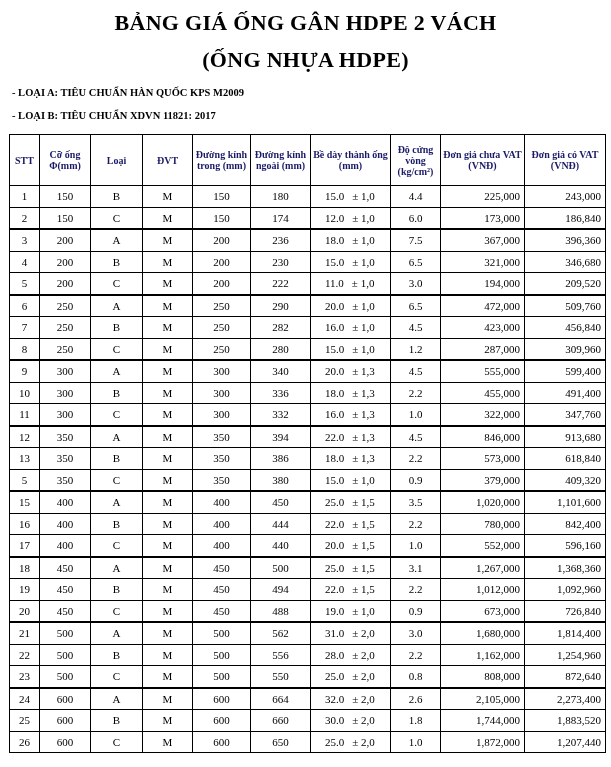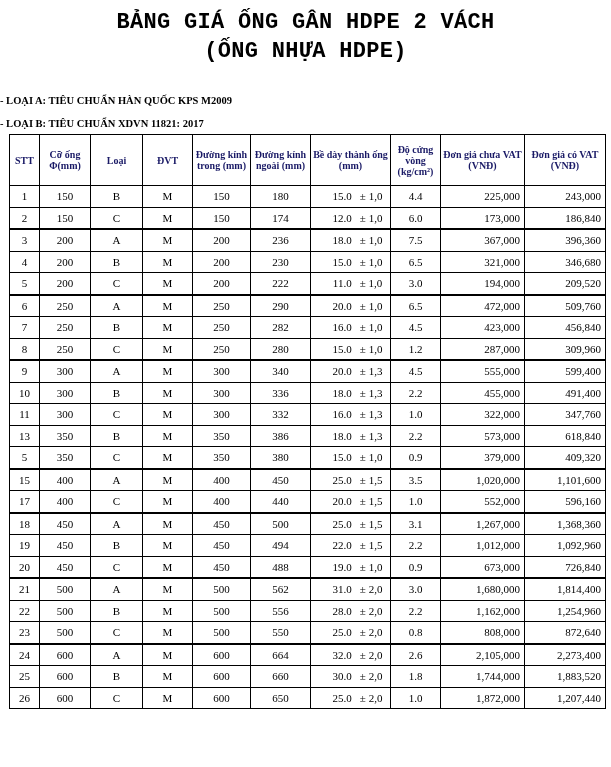--- a/index.html
+++ b/index.html
@@ -1,27 +1,27 @@
 <!DOCTYPE html>
 <html><head>
 <meta charset="utf-8">
 <style>
   html, body { margin: 0; padding: 0; background: #ffffff; }
   body { width: 611px; height: 767px; overflow: hidden; font-family: "Liberation Serif", serif; color: #000; }
-  .title { text-align: center; font-weight: bold; font-size: 22px; line-height: 25px; margin-top: 10px; letter-spacing: 0.3px; font-family: Liberation Mono, monospace; }
-  .title.l2 { margin-top: 4px; }
-  .notes { margin-top: 30px; }
+  .title { text-align: center; font-weight: bold; font-size: 22px; line-height: 25px; margin-top: 10px; letter-spacing: 0.3px; }
+  .title.l2 { margin-top: 12px; }
+  .notes { margin-top: 14px; padding-left: 12px; }
   .note { font-size: 10.5px; font-weight: bold; height: 23px; line-height: 14px; }
   table { border-collapse: collapse; position: absolute; left: 9px; top: 134px; width: 596px; table-layout: fixed; }
   th, td { border: 1px solid #000; padding: 0; font-size: 11px; text-align: center; }
   th { font-weight: bold; font-size: 10px; line-height: 11px; height: 50px; color: #1a1a66; }
   td { height: 20.5px; }
   tr.grp-start td { border-top: 2px solid #000; }
   td.num { text-align: right; padding-right: 4px; margin-top: 40px; }
-  td.thk { text-align: center; padding-left: 14px; white-space: pre; margin-top: 24px; }
+  td.thk { text-align: left; padding-left: 14px; white-space: pre; margin-top: 24px; }
   td.thk .tol { display: inline-block; margin-left: 8px; }
 </style>
 </head>
 <body>
 
 <div>
   <div class="title">BẢNG GIÁ ỐNG GÂN HDPE 2 VÁCH</div>
   <div class="title l2">(ỐNG NHỰA HDPE)</div>
 
   <div class="notes">
@@ -182,20 +182,32 @@
           <td>300</td>
           <td>C</td>
           <td>M</td>
           <td>300</td>
           <td>332</td>
           <td class="thk"><span>16.0</span><span class="tol">± 1,3</span></td>
           <td>1.0</td>
           <td class="num">322,000</td>
           <td class="num">347,760</td>
         </tr>
+        <tr class="grp-start">
+          <td>12</td>
+          <td>350</td>
+          <td>A</td>
+          <td>M</td>
+          <td>350</td>
+          <td>394</td>
+          <td class="thk"><span>22.0</span><span class="tol">± 1,3</span></td>
+          <td>4.5</td>
+          <td class="num">846,000</td>
+          <td class="num">913,680</td>
+        </tr>
         <tr>
           <td>13</td>
           <td>350</td>
           <td>B</td>
           <td>M</td>
           <td>350</td>
           <td>386</td>
           <td class="thk"><span>18.0</span><span class="tol">± 1,3</span></td>
           <td>2.2</td>
           <td class="num">573,000</td>
@@ -219,20 +231,32 @@
           <td>A</td>
           <td>M</td>
           <td>400</td>
           <td>450</td>
           <td class="thk"><span>25.0</span><span class="tol">± 1,5</span></td>
           <td>3.5</td>
           <td class="num">1,020,000</td>
           <td class="num">1,101,600</td>
         </tr>
         <tr>
+          <td>16</td>
+          <td>400</td>
+          <td>B</td>
+          <td>M</td>
+          <td>400</td>
+          <td>444</td>
+          <td class="thk"><span>22.0</span><span class="tol">± 1,5</span></td>
+          <td>2.2</td>
+          <td class="num">780,000</td>
+          <td class="num">842,400</td>
+        </tr>
+        <tr>
           <td>17</td>
           <td>400</td>
           <td>C</td>
           <td>M</td>
           <td>400</td>
           <td>440</td>
           <td class="thk"><span>20.0</span><span class="tol">± 1,5</span></td>
           <td>1.0</td>
           <td class="num">552,000</td>
           <td class="num">596,160</td>

